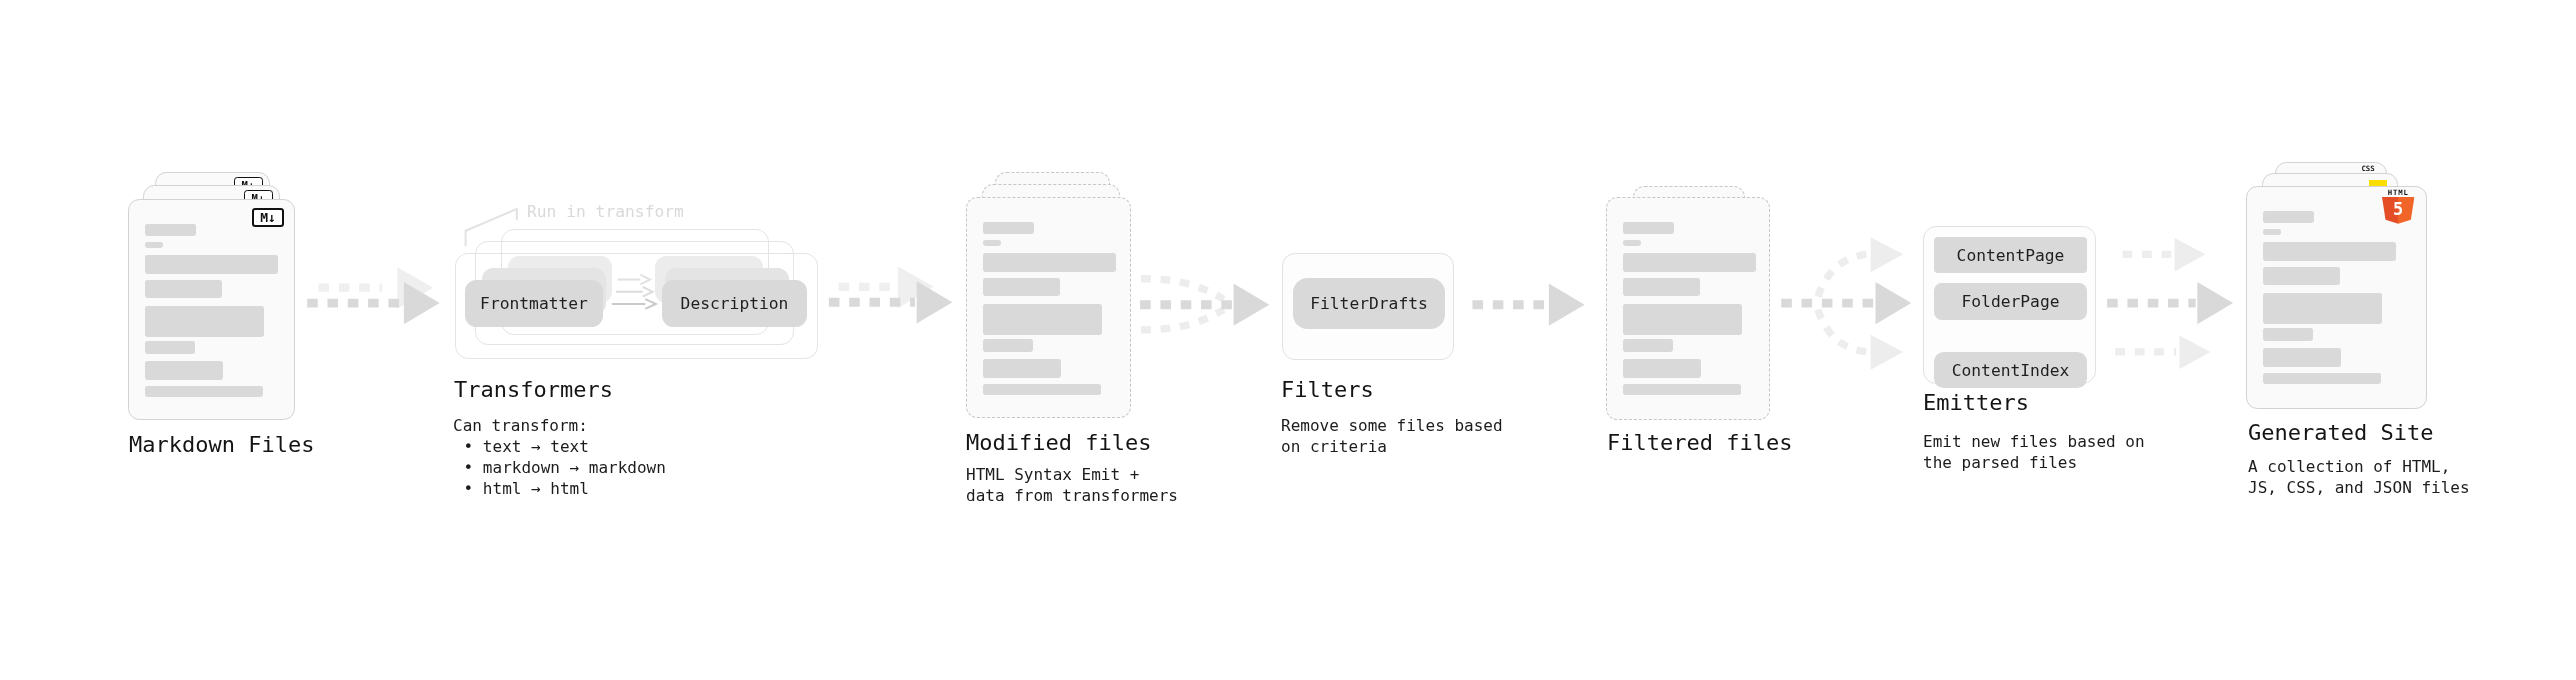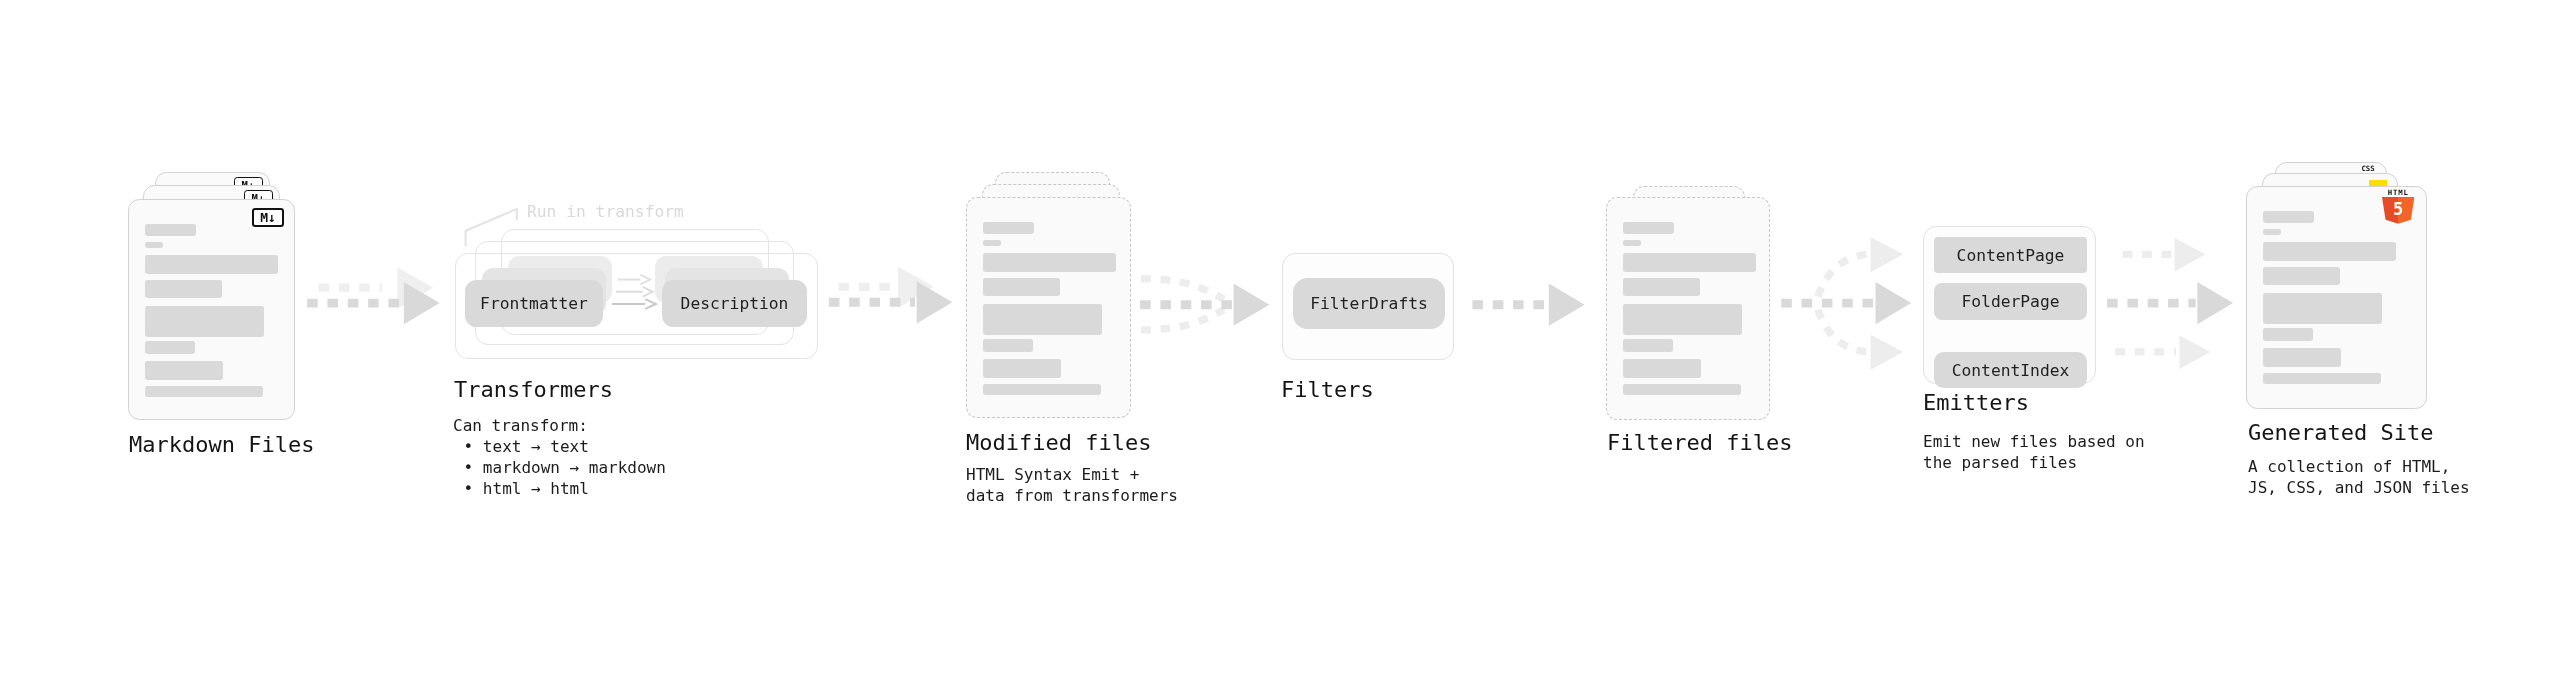--- a/index.html
+++ b/index.html
@@ -181,20 +181,24 @@
     <div class="desc" style="left:966px;top:464px;">
       <div>HTML Syntax Emit +</div>
       <div>data from transformers</div>
     </div>
   </div>
 
   <div class="stage">
     <div class="panel" style="left:1282px;top:253px;width:172px;height:107px;"></div>
     <div class="chip" style="left:1293px;top:278px;width:152px;height:51px;border-radius:14.6px;">FilterDrafts</div>
     <div class="label" style="left:1281px;top:379px;">Filters</div>
+    <div class="desc" style="left:1281px;top:415px;">
+      <div>Remove some files based</div>
+      <div>on criteria</div>
+    </div>
   </div>
 
   <div class="stage">
     <div class="doc dashed" style="left:1633px;top:186px;width:112px;height:49px;"></div>
     <div class="doc dashed" style="left:1606px;top:197px;width:164px;height:223px;">
       <div class="bar b1"></div>
       <div class="bar b2"></div>
       <div class="bar b3"></div>
       <div class="bar b4"></div>
       <div class="bar b5"></div>

